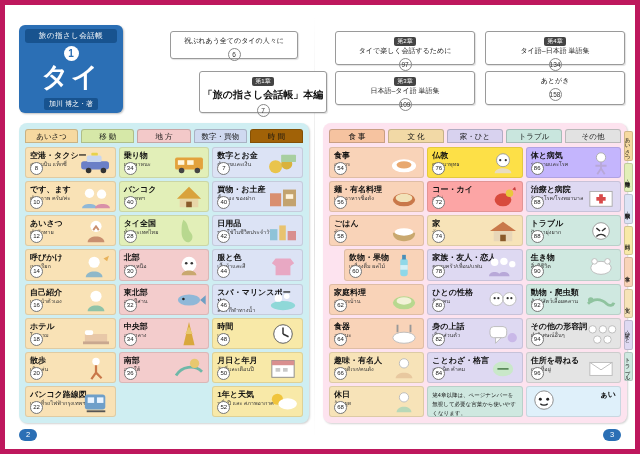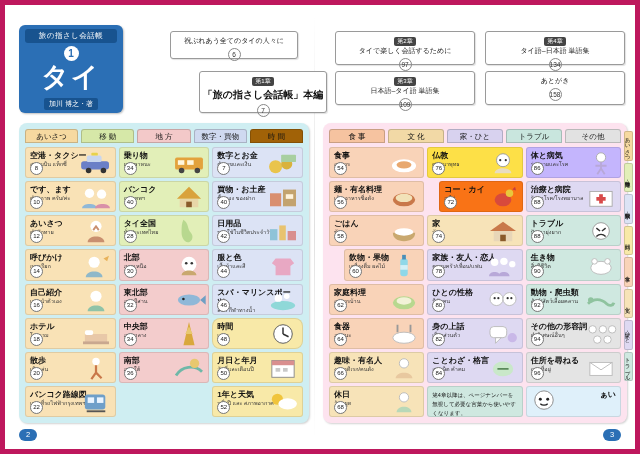--- a/index.html
+++ b/index.html
@@ -390,21 +390,21 @@
         <span class="jp">中央部</span>
         <span class="th">ภาคกลาง</span>
         <span class="pg">34</span>
         <span class="art">
           <svg viewBox="0 0 40 28" width="38" height="26">
               <polygon points="20,1 26,26 14,26" fill="#d9a83c"></polygon>
               <polygon points="20,6 24,14 16,14" fill="#e8c86f"></polygon>
             </svg>
         </span>
       </div>
-      <div class="cell" style="background:#f8e9a8;border-radius:8px;">
+      <div class="cell" style="background:#f8e9a8;">
         <span class="jp">時間</span>
         <span class="th">เวลา</span>
         <span class="pg">48</span>
         <span class="art">
           <svg viewBox="0 0 40 28" width="38" height="26">
               <circle cx="20" cy="14" r="10" fill="#fff" stroke="#555"></circle>
               <path d="M20 14V7M20 14l6 3" stroke="#333" stroke-width="1.6" fill="none"></path>
             </svg>
         </span>
       </div>
@@ -533,21 +533,21 @@
         <span class="jp">麺・有名料理</span>
         <span class="th">เส้น อาหารชื่อดัง</span>
         <span class="pg">56</span>
         <span class="art">
           <svg viewBox="0 0 40 28" width="38" height="26">
               <ellipse cx="20" cy="17" rx="12" ry="7" fill="#c9784a"></ellipse>
               <ellipse cx="20" cy="15" rx="9" ry="4.5" fill="#f2e2b8"></ellipse>
             </svg>
         </span>
       </div>
-      <div class="cell" style="background:#f97316;margin-left:12px;">
+      <div class="cell" style="background:#fca5a5;">
         <span class="jp">コー・カイ</span>
         <span class="th">ก.ไก่</span>
         <span class="pg">72</span>
         <span class="art">
           <svg viewBox="0 0 40 28" width="38" height="26">
               <ellipse cx="20" cy="17" rx="9" ry="7" fill="#d84a3c"></ellipse>
               <circle cx="27" cy="10" r="4" fill="#e8c83c"></circle>
               <polygon points="30,6 33,3 34,7" fill="#c93c3c"></polygon>
             </svg>
         </span>

